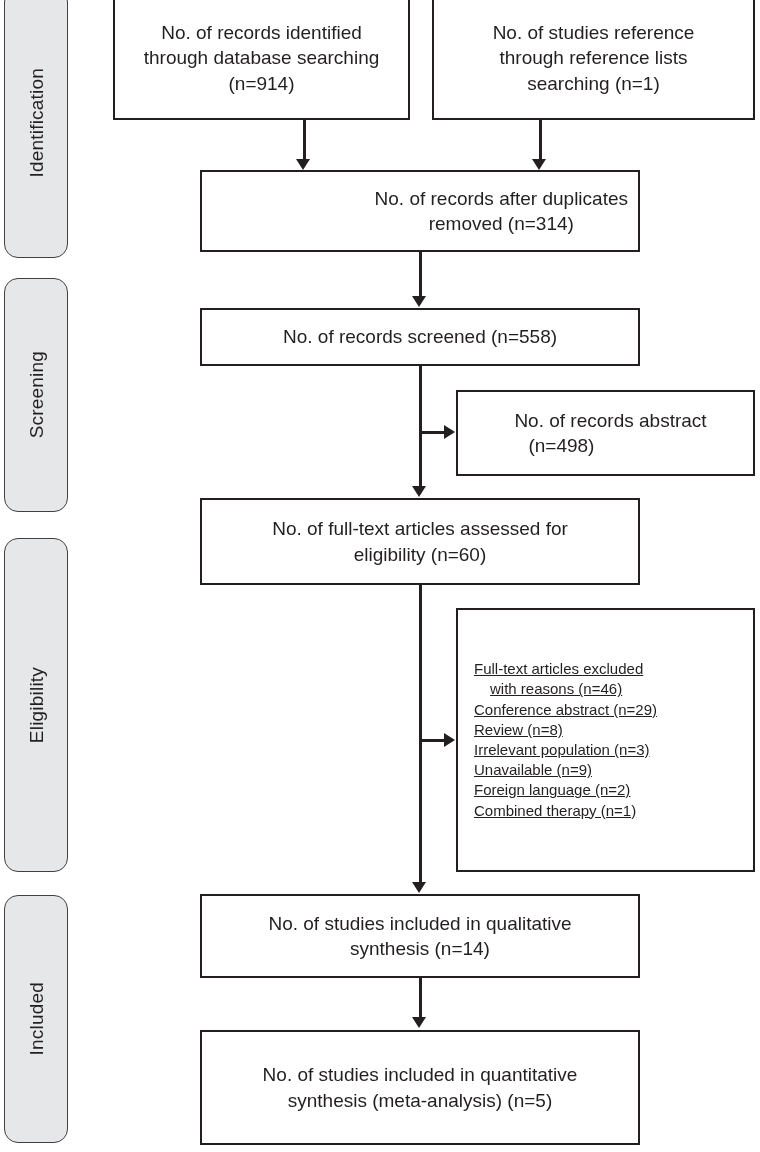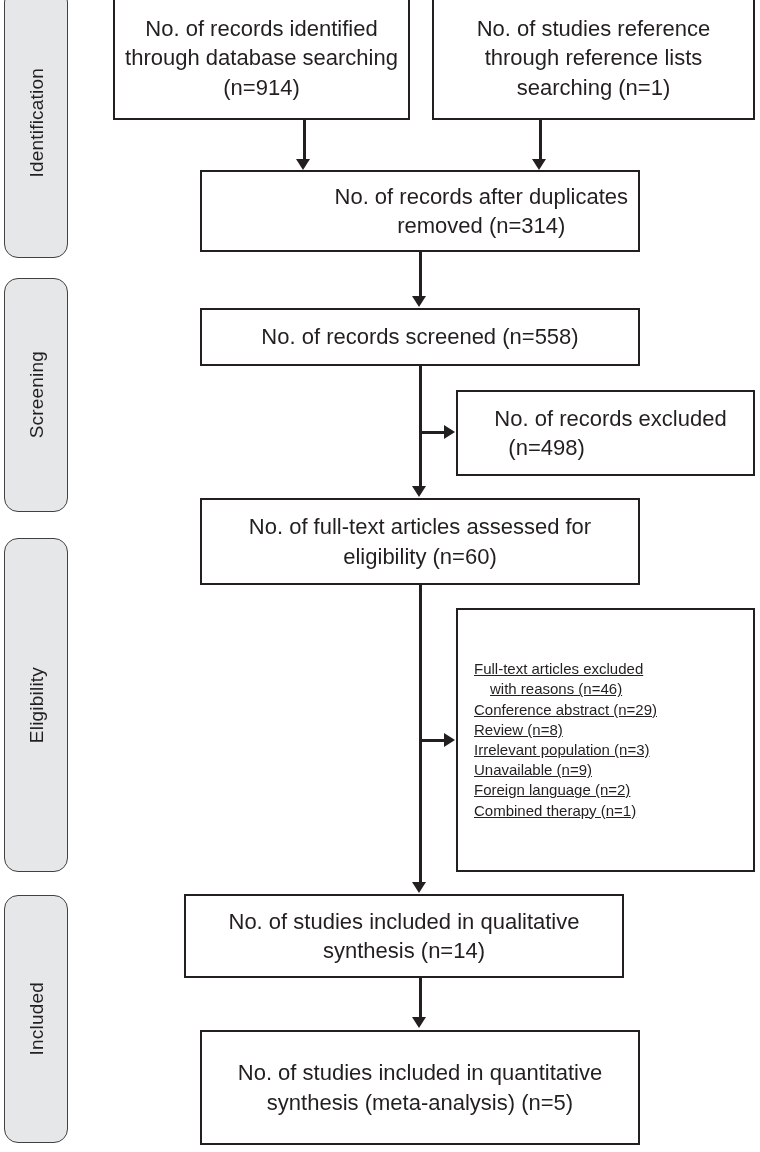--- a/index.html
+++ b/index.html
@@ -45,21 +45,21 @@
     box-sizing: border-box;
     background: #ffffff;
     border: 2.4px solid #231f20;
     display: flex;
     align-items: center;
     justify-content: center;
     text-align: center;
     color: #231f20;
   }
   .flow-box .box-text {
-    font-size: 22px;
+    font-size: 19px;
     line-height: 1.32;
     padding: 0 10px;
   }
 
   
   .reasons-box {
     position: absolute;
     box-sizing: border-box;
     background: #ffffff;
     border: 2.4px solid #231f20;
@@ -163,21 +163,21 @@
   </div>
 
   <div class="vline" style="left:419px; top:366px; height:122px;"></div>
   <div class="arrow-down" style="left:412px; top:486px;"></div>
 
   <div class="hline" style="left:419px; top:431px; width:26px;"></div>
   <div class="arrow-right" style="left:444px; top:425px;"></div>
 
   <div class="flow-box" style="left:456px; top:390px; width:299px; height:86px;">
     <div class="box-text" style="padding-left:20px;">
-      <div>No. of records excluded</div>
+      <div>No. of records abstract</div>
       <div style="text-align:left; padding-left:14px;">(n=498)</div>
     </div>
   </div>
 
   <div class="flow-box" style="left:200px; top:498px; width:440px; height:87px;">
     <div class="box-text">
       <div>No. of full-text articles assessed for</div>
       <div>eligibility (n=60)</div>
     </div>
   </div>
@@ -194,21 +194,21 @@
       <div class="reason-line reason-indent">with reasons (n=46)</div>
       <div class="reason-line">Conference abstract (n=29)</div>
       <div class="reason-line">Review (n=8)</div>
       <div class="reason-line">Irrelevant population (n=3)</div>
       <div class="reason-line">Unavailable (n=9)</div>
       <div class="reason-line">Foreign language (n=2)</div>
       <div class="reason-line">Combined therapy (n=1)</div>
     </div>
   </div>
 
-  <div class="flow-box" style="left:184px; top:894px; width:440px; height:84px;">
+  <div class="flow-box" style="left:200px; top:894px; width:440px; height:84px;">
     <div class="box-text">
       <div>No. of studies included in qualitative</div>
       <div>synthesis (n=14)</div>
     </div>
   </div>
 
   <div class="vline" style="left:419px; top:978px; height:41px;"></div>
   <div class="arrow-down" style="left:412px; top:1017px;"></div>
 
   <div class="flow-box" style="left:200px; top:1030px; width:440px; height:115px;">

